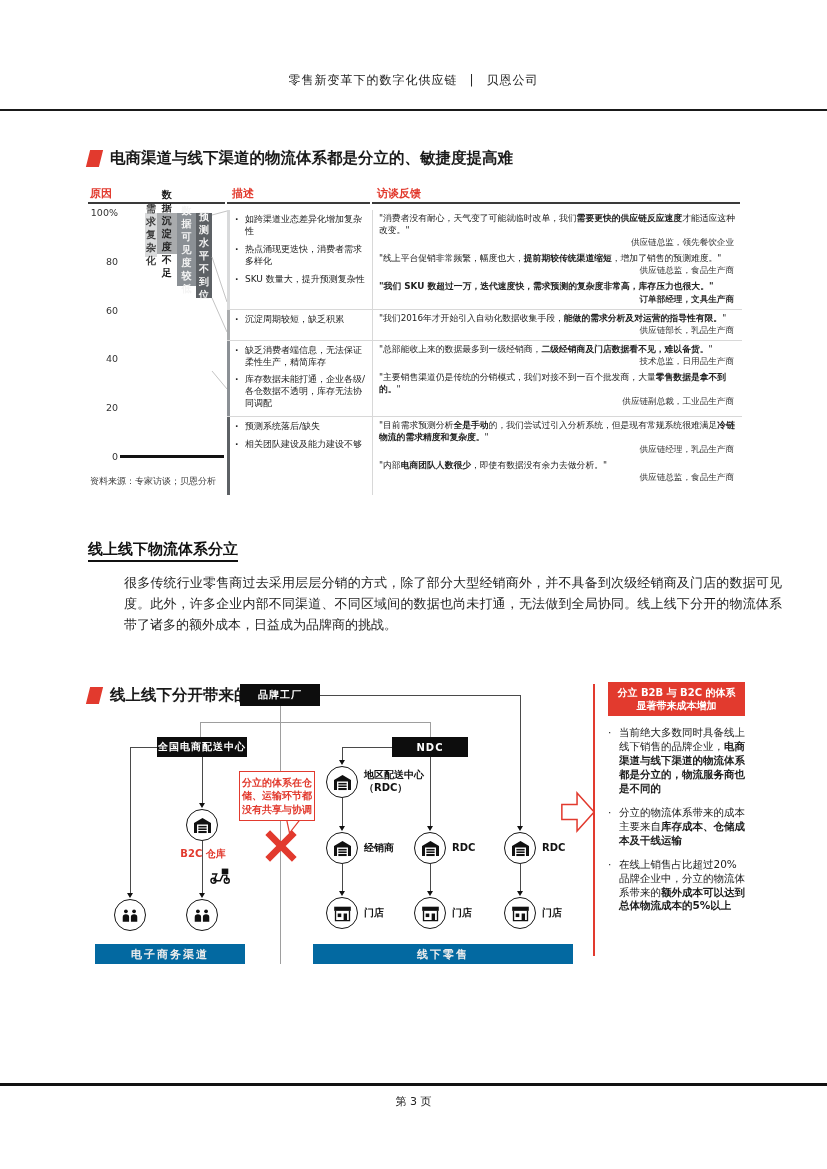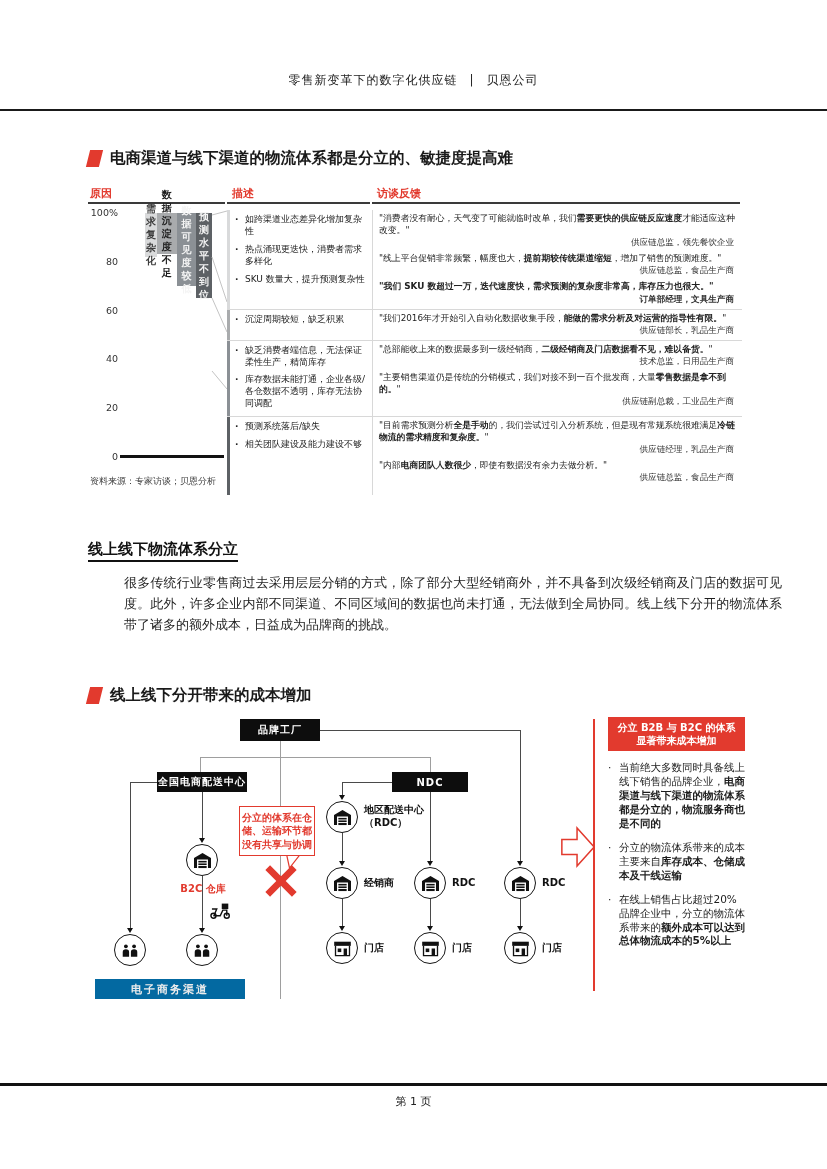--- a/index.html
+++ b/index.html
@@ -38,21 +38,21 @@
   .bullet .dt{width:10px;flex:none;font-weight:bold;}
   .tq{flex:1;border-left:1px solid #d8d8d8;padding:2px 2px 0 6px;box-sizing:border-box;}
   .quote{font-size:8.8px;line-height:1.38;color:#222;}
   .attr{font-size:8.6px;color:#333;text-align:right;margin:1px 6px 3px 0;}
   
   #s2h{position:absolute;left:88px;top:540px;font-size:15px;font-weight:bold;color:#111;
        border-bottom:2px solid #111;padding-bottom:1px;}
   #s2p{position:absolute;left:88px;top:572px;width:658px;font-size:13px;line-height:1.62;
        text-align:justify;color:#1f1f1f;margin-left:36px;}
   
-  #diag{position:absolute;left:88px;top:711px;width:657px;height:300px;}
+  #diag{position:absolute;left:88px;top:676px;width:657px;height:300px;}
   .ln{position:absolute;background:#4a4a4a;}
   .lnl{position:absolute;background:#9e9e9e;}
   .ah{position:absolute;width:0;height:0;border-left:3.5px solid transparent;
       border-right:3.5px solid transparent;border-top:5.5px solid #111;}
   .bbox{position:absolute;background:#0d0d0d;color:#fff;font-size:10px;font-weight:bold;
         display:flex;align-items:center;justify-content:center;letter-spacing:1px;}
   .node{position:absolute;width:32px;height:32px;border:1.6px solid #161616;border-radius:50%;
         background:#fff;box-sizing:border-box;display:flex;align-items:center;justify-content:center;z-index:2;}
   .nlab{position:absolute;font-size:10px;font-weight:600;color:#111;line-height:1.25;white-space:pre-line;}
   .chbar{position:absolute;height:20px;background:#0369a1;color:#ececec;font-size:11px;font-weight:bold;
@@ -340,20 +340,21 @@
     <div class="nlab" style="left:276px;top:93px;">地区配送中心
 （RDC）</div>
     <div class="nlab" style="left:276px;top:166px;">经销商</div>
     <div class="nlab" style="left:364px;top:166px;">RDC</div>
     <div class="nlab" style="left:454px;top:166px;">RDC</div>
     <div class="nlab" style="left:276px;top:231px;">门店</div>
     <div class="nlab" style="left:364px;top:231px;">门店</div>
     <div class="nlab" style="left:454px;top:231px;">门店</div>
 
     <div class="chbar" style="left:7px;top:268px;width:150px;">电子商务渠道</div>
+    <div class="chbar" style="left:225px;top:268px;width:260px;">线下零售</div>
 
     <div class="callout">分立的体系在仓储、运输环节都没有共享与协调</div>
     <svg class="ctail" width="17" height="15" viewBox="0 0 17 15">
       <path d="M1.5 0 L15.5 0 L4.5 14 Z" fill="#fff" stroke="#e23a2e" stroke-width="1.2"></path>
     </svg>
     <svg class="xmark" width="38" height="38" viewBox="0 0 40 40">
       <path d="M6 6 L34 34 M34 6 L6 34" stroke="#e23a2e" stroke-width="7"></path>
     </svg>
     <svg class="blockarrow" width="38" height="48" viewBox="0 0 40 50">
       <path d="M3 17 H19 V5 L37 25 L19 45 V33 H3 Z" fill="#fff" stroke="#e23a2e" stroke-width="1.6"></path>
@@ -374,14 +375,14 @@
           </div>
           <div class="sb-b">
             <span class="dt">·</span>
             <span>在线上销售占比超过20%品牌企业中，分立的物流体系带来的<b>额外成本可以达到总体物流成本的5%以上</b></span>
           </div>
         </div>
     </div>
   </div>
 
   <div id="ft-rule"></div>
-  <div id="ft-page">第 1 页</div>
+  <div id="ft-page">第 3 页</div>
 </div>
 
 </body></html>

